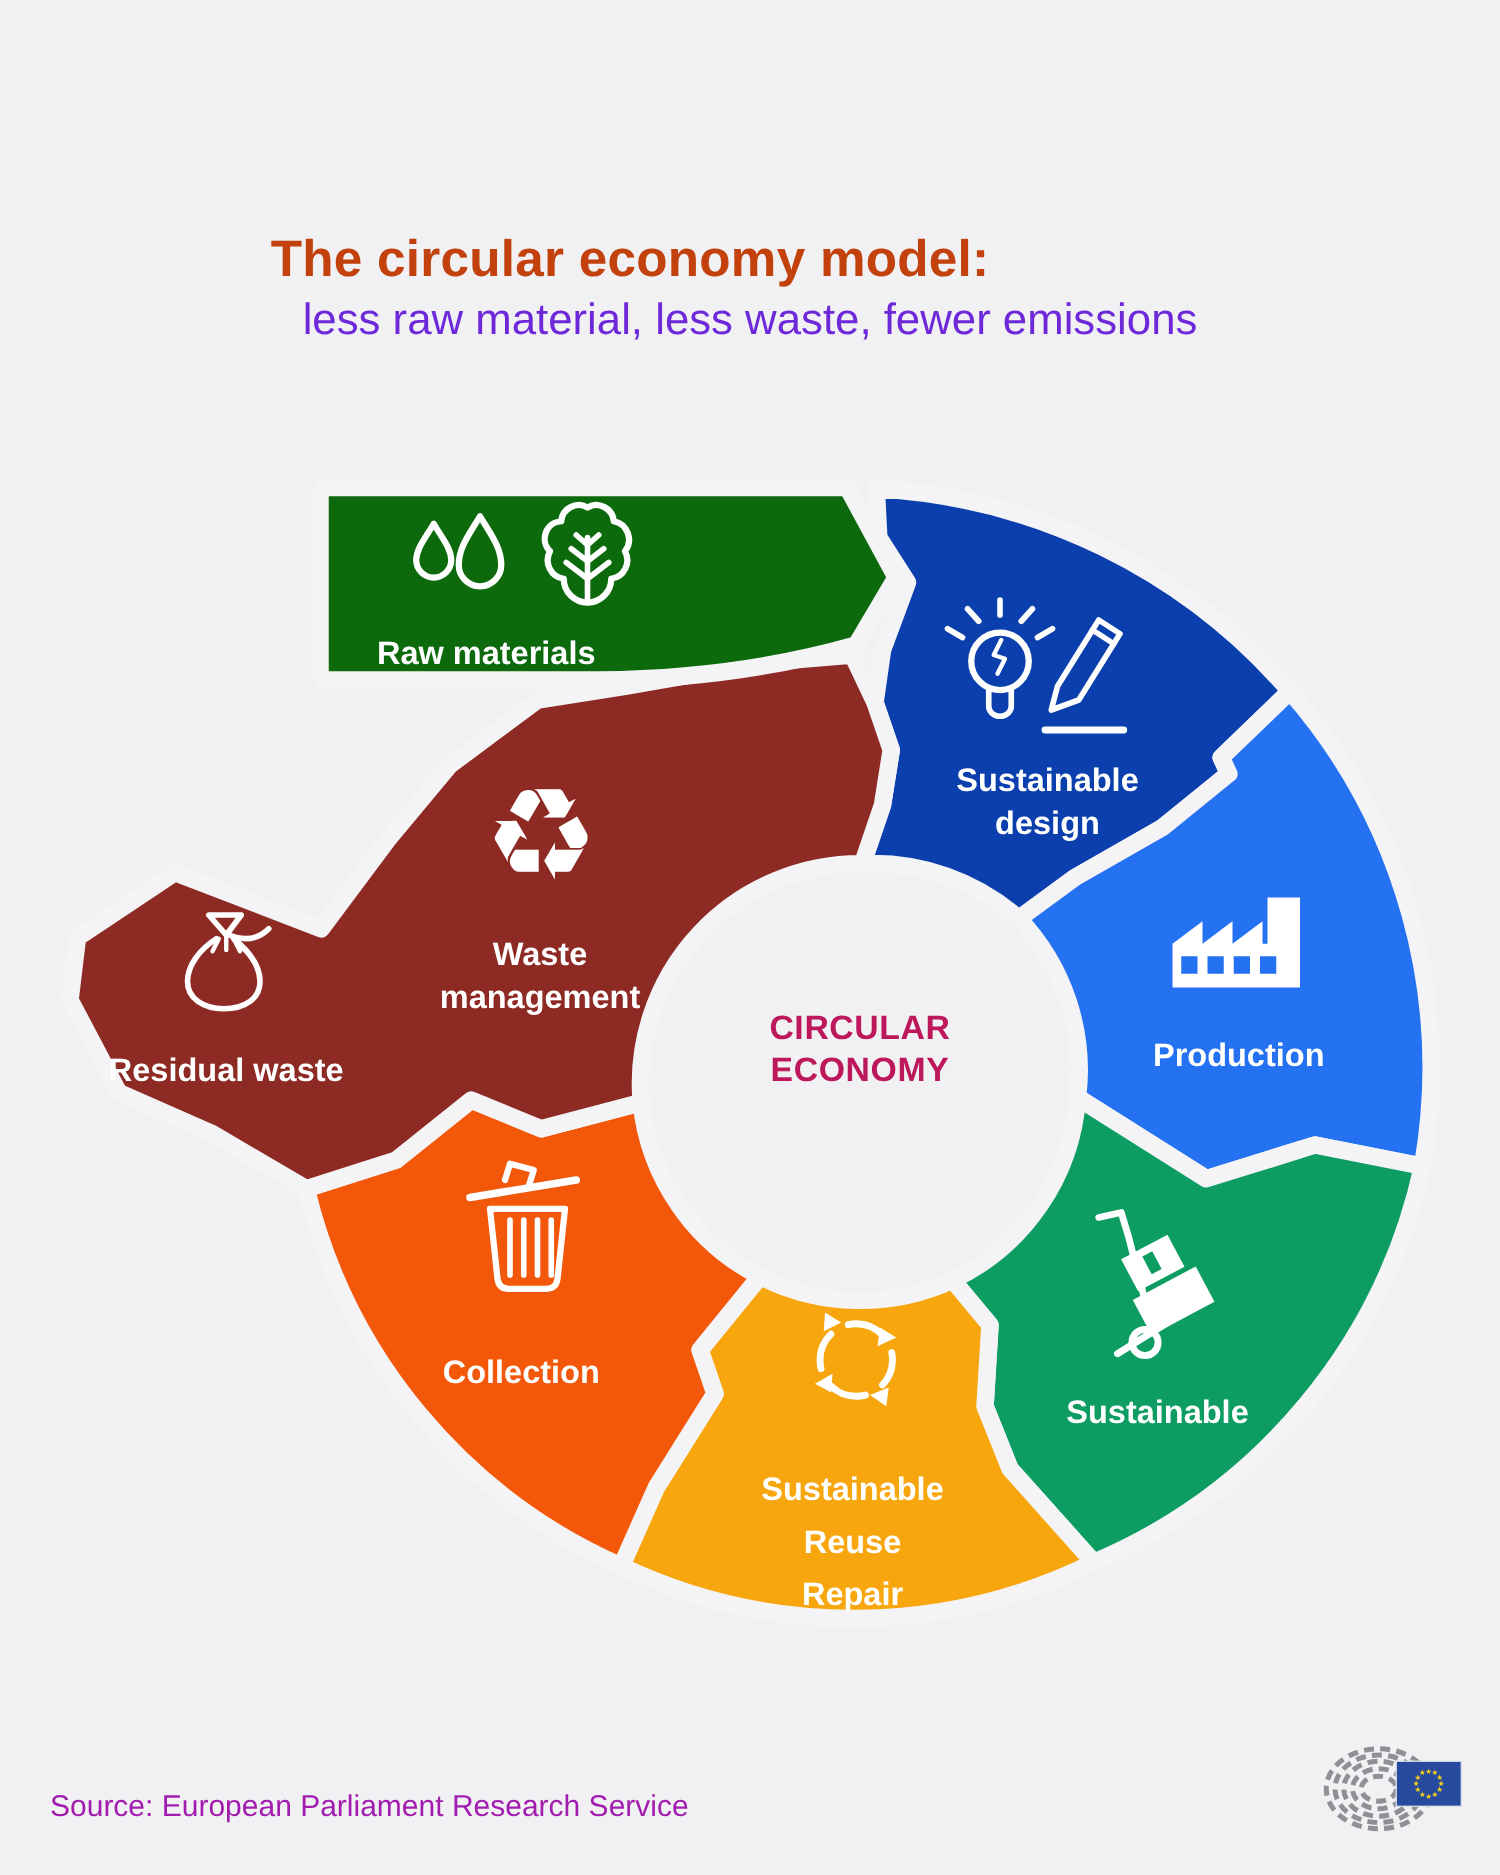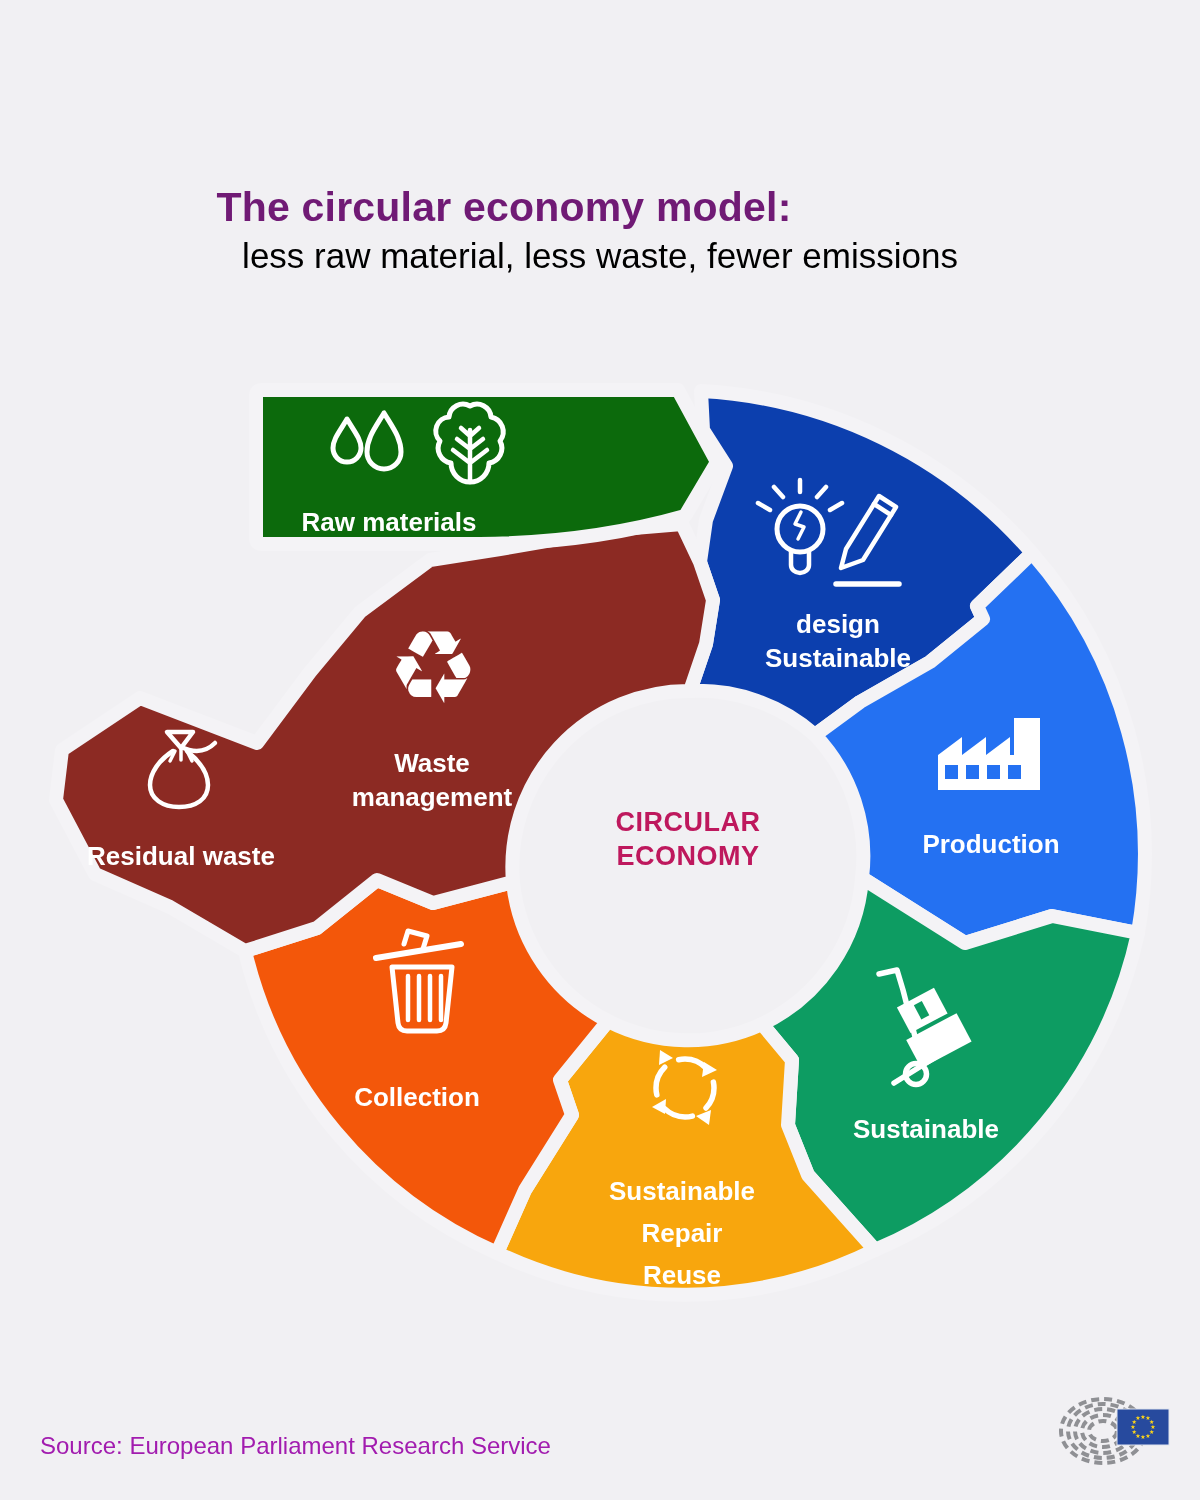--- a/index.html
+++ b/index.html
@@ -4,25 +4,25 @@
 <style>
   html,body{margin:0;padding:0;}
   body{
     width:1200px;height:1500px;position:relative;overflow:hidden;
     background:#f1f0f3;
     font-family:"Liberation Sans",sans-serif;
   }
   .abs{position:absolute;}
   .title-line1{
     top:184px;left:0;width:1008px;text-align:center;
-    font-size:41px;font-weight:bold;color:#701a75;letter-spacing:0.2px;
+    font-size:41px;font-weight:bold;color:#c2410c;letter-spacing:0.2px;
   }
   .title-line2{
     top:236px;left:0;width:1200px;text-align:center;
-    font-size:35px;font-weight:500;color:#000000;
+    font-size:35px;font-weight:500;color:#6d28d9;
   }
   .seg-label{
     position:absolute;color:#ffffff;font-weight:bold;
     font-size:26px;text-align:center;line-height:1.3;margin-top:28px;
   }
   .center-label{
     top:806px;left:538px;width:300px;text-align:center;
     font-size:27px;font-weight:bold;color:#be185d;line-height:1.25;letter-spacing:0.5px;
   }
   .source-note{
@@ -176,32 +176,32 @@
 <div class="abs title-line2">less raw material, less waste, fewer emissions</div>
 
 <div class="abs center-label">
   <div>CIRCULAR</div>
   <div>ECONOMY</div>
 </div>
 
 <div class="seg-label" style="top:478px;left:259px;width:260px;">Raw materials</div>
 
 <div class="seg-label" style="top:580px;left:723px;width:230px;">
+  <div>Sustainable</div>
   <div>design</div>
-  <div>Sustainable</div>
 </div>
 
 <div class="seg-label" style="top:800px;left:876px;width:230px;">Production</div>
 
 <div class="seg-label" style="top:1085px;left:811px;width:230px;">Sustainable</div>
 
 <div class="seg-label" style="top:1142px;left:567px;width:230px;line-height:1.62;">
   <div>Sustainable</div>
+  <div>Reuse</div>
   <div>Repair</div>
-  <div>Reuse</div>
 </div>
 
 <div class="seg-label" style="top:1053px;left:302px;width:230px;">Collection</div>
 
 <div class="seg-label" style="top:719px;left:317px;width:230px;">
   <div>Waste</div>
   <div>management</div>
 </div>
 
 <div class="seg-label" style="top:812px;left:51px;width:260px;">Residual waste</div>

